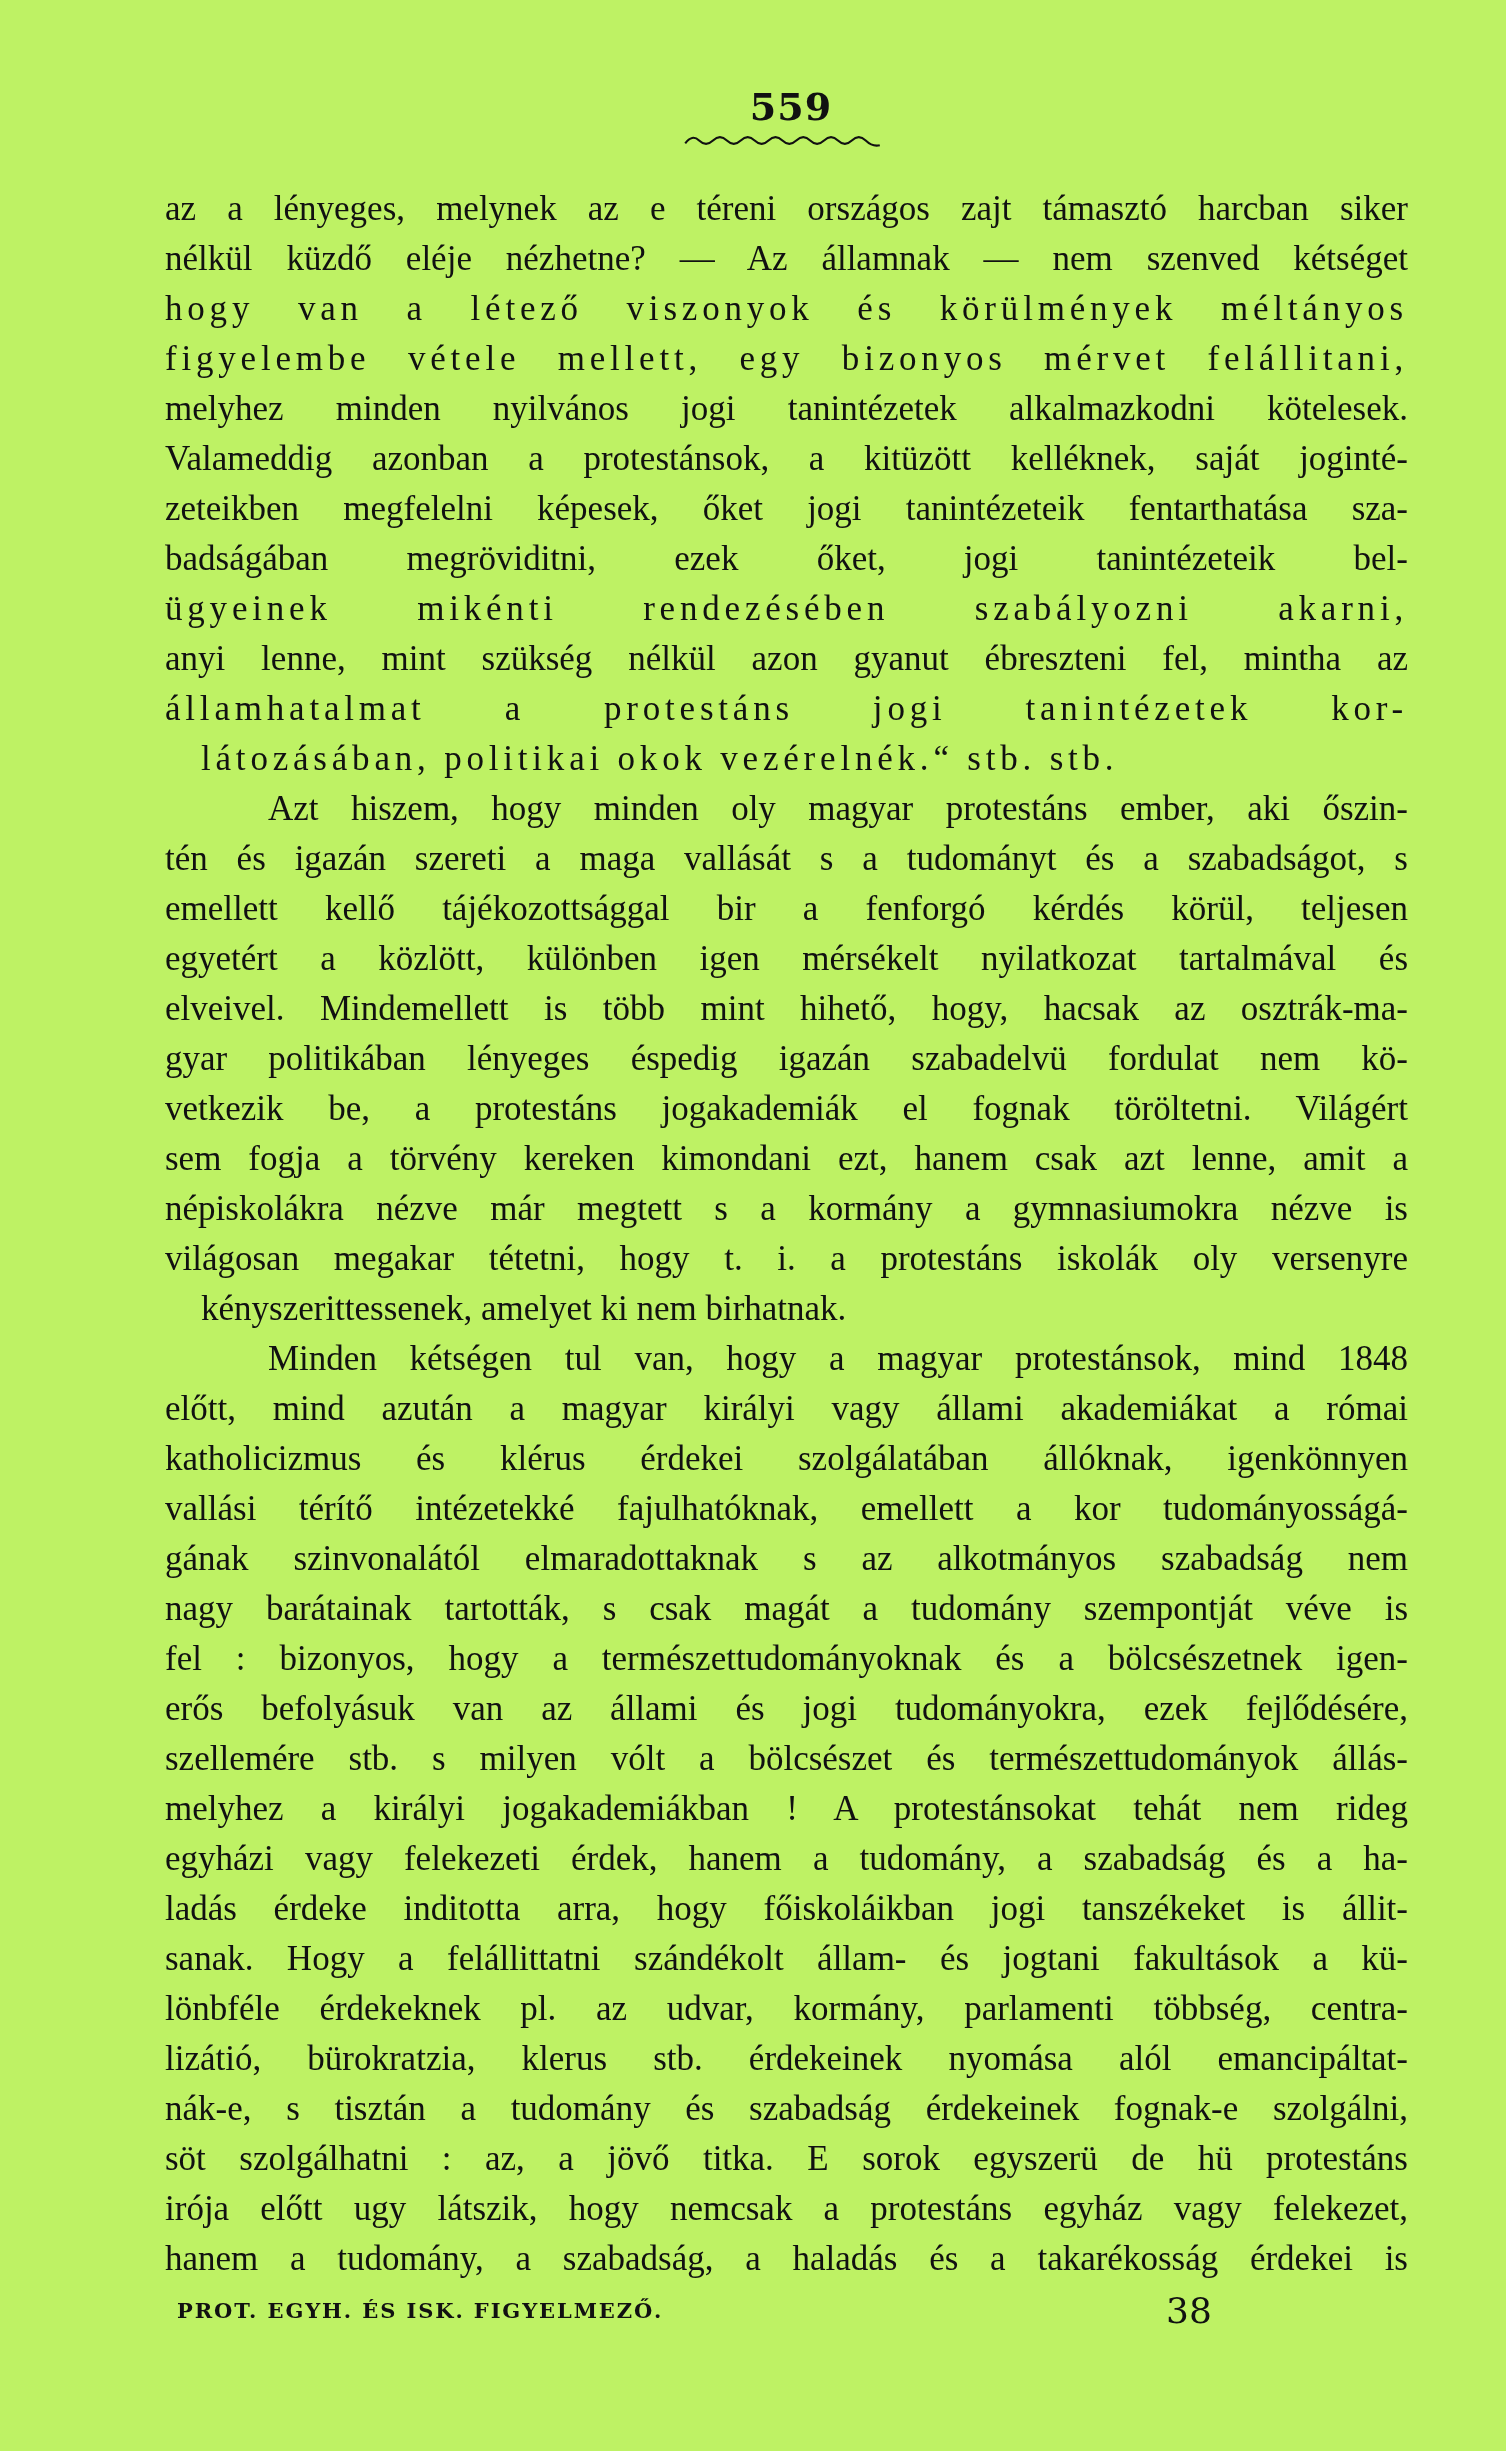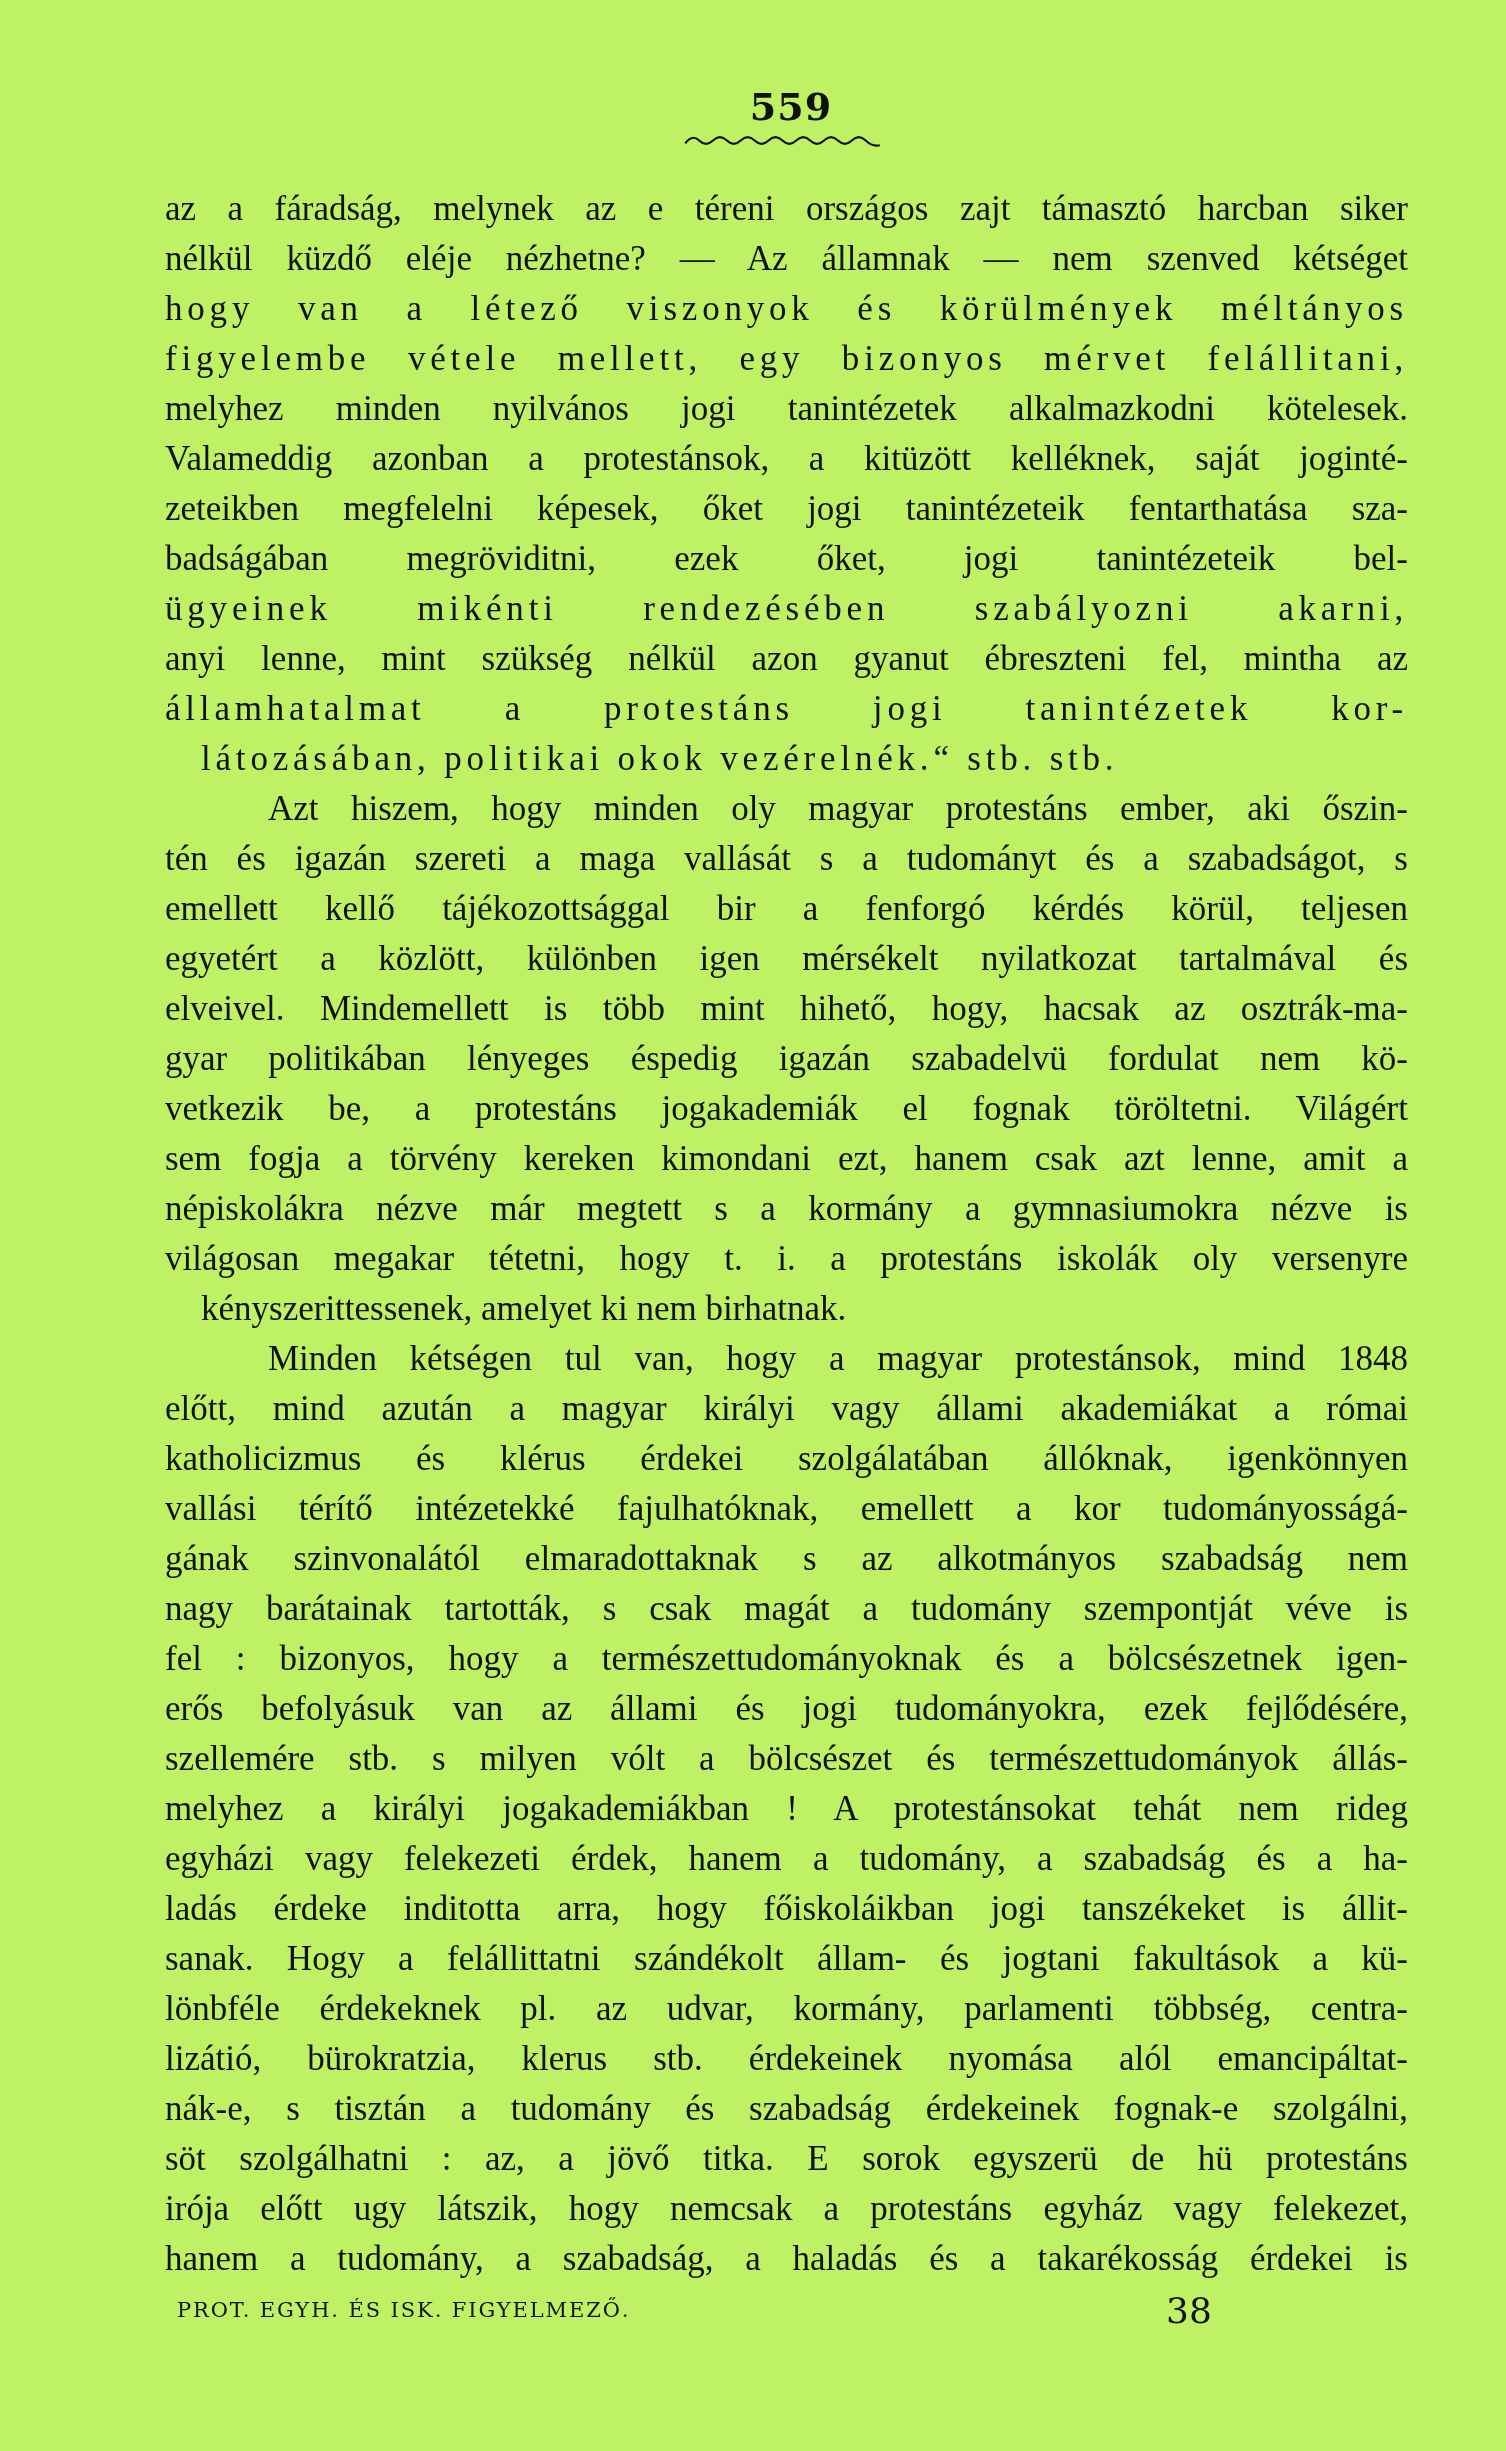--- a/index.html
+++ b/index.html
@@ -8,35 +8,35 @@
   .page-number { position: absolute; left: 736px; top: 84px; width: 110px; text-align: center;
     font-family: "DejaVu Serif", serif; font-weight: bold; font-size: 38px; line-height: 46px; letter-spacing: 1px; }
   .wavy-rule { position: absolute; left: 684px; top: 132px; width: 197px; height: 17px; }
   .body-text { position: absolute; left: 165px; top: 184px; width: 1243px;
     font-family: "Liberation Serif", serif; font-size: 35px; line-height: 50px; }
   .line { display: block; white-space: nowrap; height: 50px; text-align: justify; text-align-last: justify; }
   .line.last { text-align-last: left; margin-left: 36px; }
   .line.indent { padding-left: 103px; }
   .line.spaced { letter-spacing: 4.8px; }
   .footer-title { position: absolute; left: 177px; top: 2298px; font-family: "DejaVu Serif", serif;
-    font-size: 21px; letter-spacing: 1.9px; font-weight: normal; }
+    font-size: 21px; letter-spacing: 1.9px; font-weight: bold; }
   .signature-mark { position: absolute; left: 1166px; top: 2290px; font-family: "DejaVu Serif", serif;
     font-size: 36px; }
 </style>
 </head>
 <body>
 
 <div class="page">
   <div class="page-number">559</div>
   <svg class="wavy-rule" viewBox="0 0 206 18">
     <path d="M0 12 Q 7.4 2 14.7 9 T 29.4 9 T 44.1 9 T 58.8 9 T 73.5 9 T 88.2 9 T 102.9 9 T 117.6 9 T 132.3 9 T 147 9 T 161.7 9 T 176.4 9 T 191.1 9 T 206 14" fill="none" stroke="#111" stroke-width="2.2"></path>
   </svg>
 
   <div class="body-text" id="body-text">
-      <span class="line">az a fáradság, melynek az e téreni  országos zajt támasztó harcban siker</span>
+      <span class="line">az a lényeges, melynek az e téreni  országos zajt támasztó harcban siker</span>
       <span class="line">nélkül küzdő eléje  nézhetne?  — Az államnak — nem szenved kétséget</span>
       <span class="line spaced">hogy van a létező viszonyok és körülmények méltányos</span>
       <span class="line spaced">figyelembe vétele mellett, egy bizonyos mérvet felállitani,</span>
       <span class="line">melyhez minden nyilvános jogi tanintézetek alkalmazkodni kötelesek.</span>
       <span class="line">Valameddig azonban a protestánsok, a kitüzött  kelléknek, saját joginté-</span>
       <span class="line">zeteikben megfelelni képesek, őket jogi tanintézeteik fentarthatása sza-</span>
       <span class="line">badságában megröviditni, ezek őket, jogi tanintézeteik bel-</span>
       <span class="line spaced">ügyeinek mikénti rendezésében szabályozni akarni,</span>
       <span class="line">anyi lenne, mint szükség nélkül azon gyanut ébreszteni fel, mintha az</span>
       <span class="line spaced">államhatalmat a protestáns jogi tanintézetek kor-</span>

